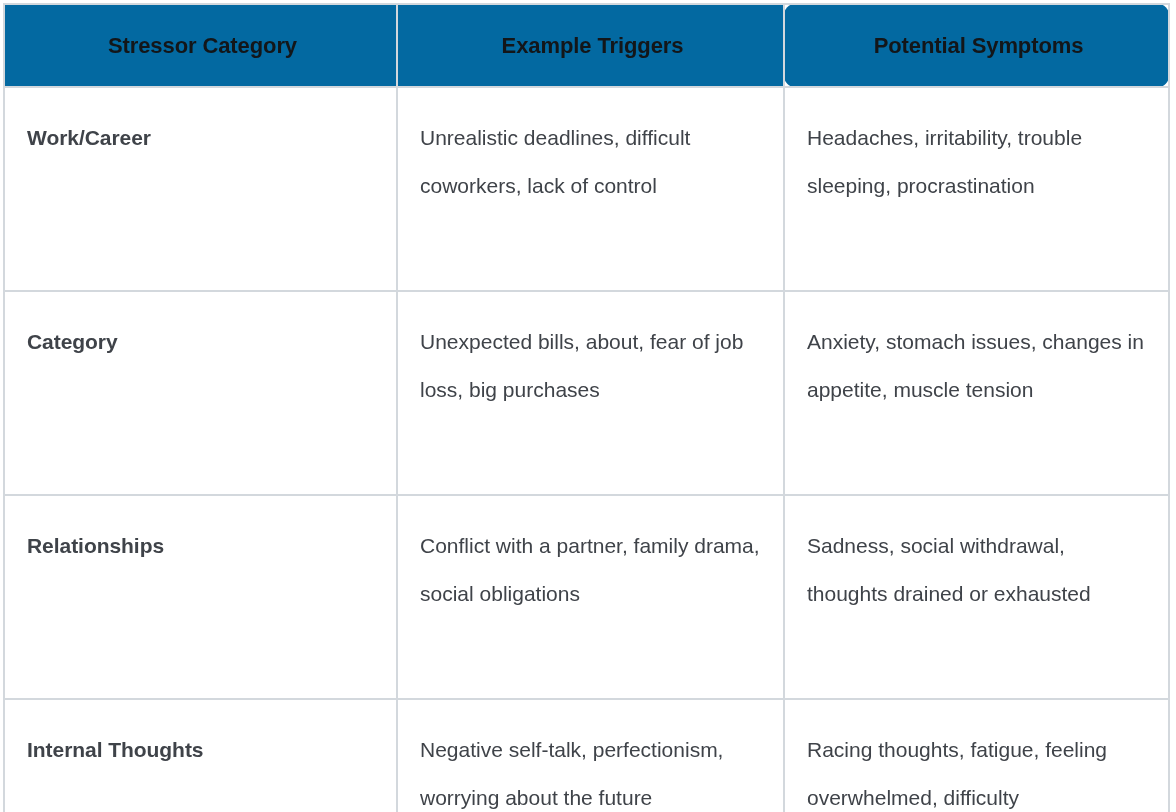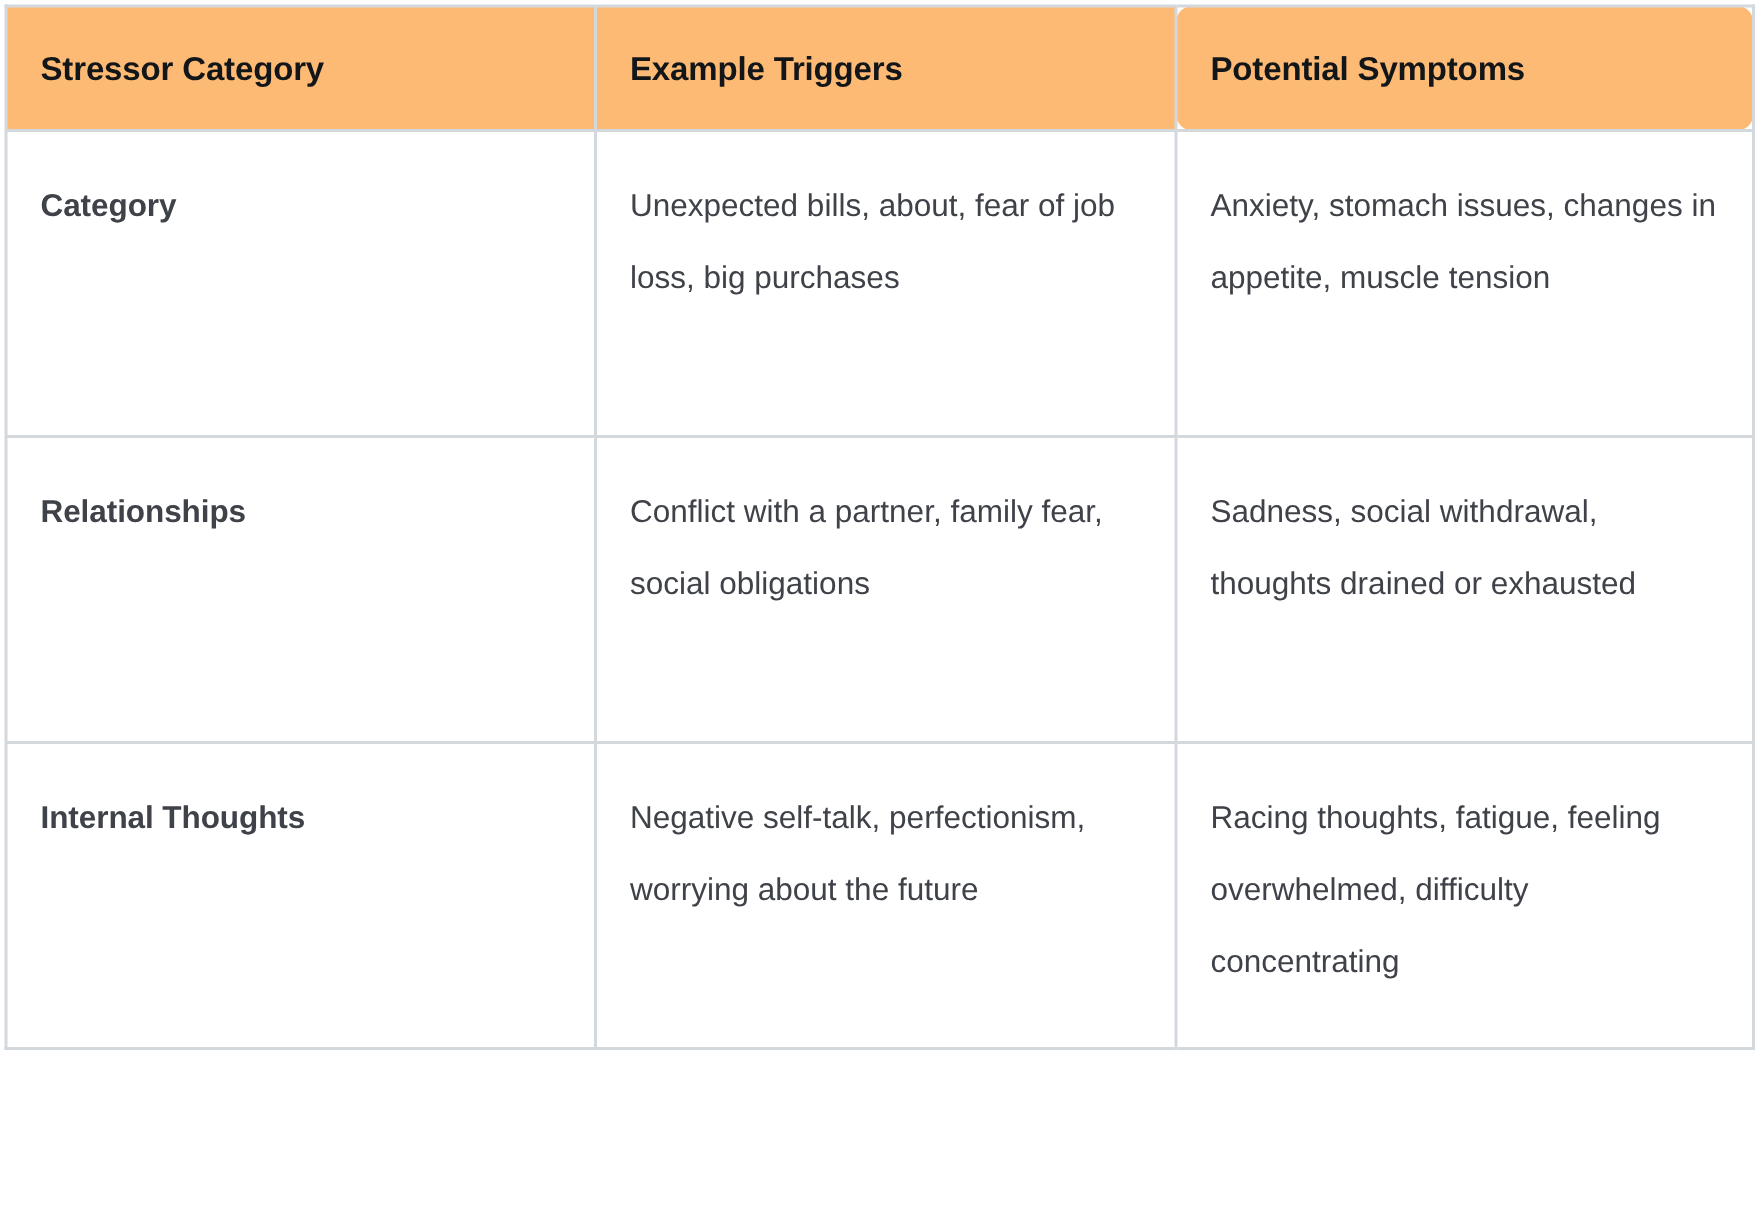--- a/index.html
+++ b/index.html
@@ -33,24 +33,24 @@
 
   table.stressor-table col.col-category  { width: 393px; }
   table.stressor-table col.col-triggers  { width: 387px; }
   table.stressor-table col.col-symptoms  { width: 385px; }
 
   thead tr.header-row {
     background: #f7f8f9;
   }
 
   thead th {
-    background: #fdba74;
+    background: #0369a1;
     border-right: 2px solid #d3d8dd;
     border-bottom: 2px solid #d3d8dd;
-    text-align: left;
+    text-align: center;
     vertical-align: middle;
     height: 81px;
     padding: 0 18px 0 22px;
     font-size: 22px;
     font-weight: bold;
     color: #131619;
     letter-spacing: -0.1px;
     white-space: nowrap;
     margin-left: 36px;
   }
@@ -94,27 +94,32 @@
     </colgroup>
     <thead>
       <tr class="header-row">
         <th>Stressor Category</th>
         <th>Example Triggers</th>
         <th>Potential Symptoms</th>
       </tr>
     </thead>
     <tbody>
       <tr class="data-row">
+        <td class="cell-category">Work/Career</td>
+        <td class="cell-text">Unrealistic deadlines, difficult coworkers, lack of control</td>
+        <td class="cell-text">Headaches, irritability, trouble sleeping, procrastination</td>
+      </tr>
+      <tr class="data-row">
         <td class="cell-category">Category</td>
         <td class="cell-text">Unexpected bills, about, fear of job loss, big purchases</td>
         <td class="cell-text">Anxiety, stomach issues, changes in appetite, muscle tension</td>
       </tr>
       <tr class="data-row">
         <td class="cell-category">Relationships</td>
-        <td class="cell-text">Conflict with a partner, family fear, social obligations</td>
+        <td class="cell-text">Conflict with a partner, family drama, social obligations</td>
         <td class="cell-text">Sadness, social withdrawal, thoughts drained or exhausted</td>
       </tr>
       <tr class="data-row">
         <td class="cell-category">Internal Thoughts</td>
         <td class="cell-text">Negative self-talk, perfectionism, worrying about the future</td>
         <td class="cell-text">Racing thoughts, fatigue, feeling overwhelmed, difficulty concentrating</td>
       </tr>
     </tbody>
   </table>
 </div>

